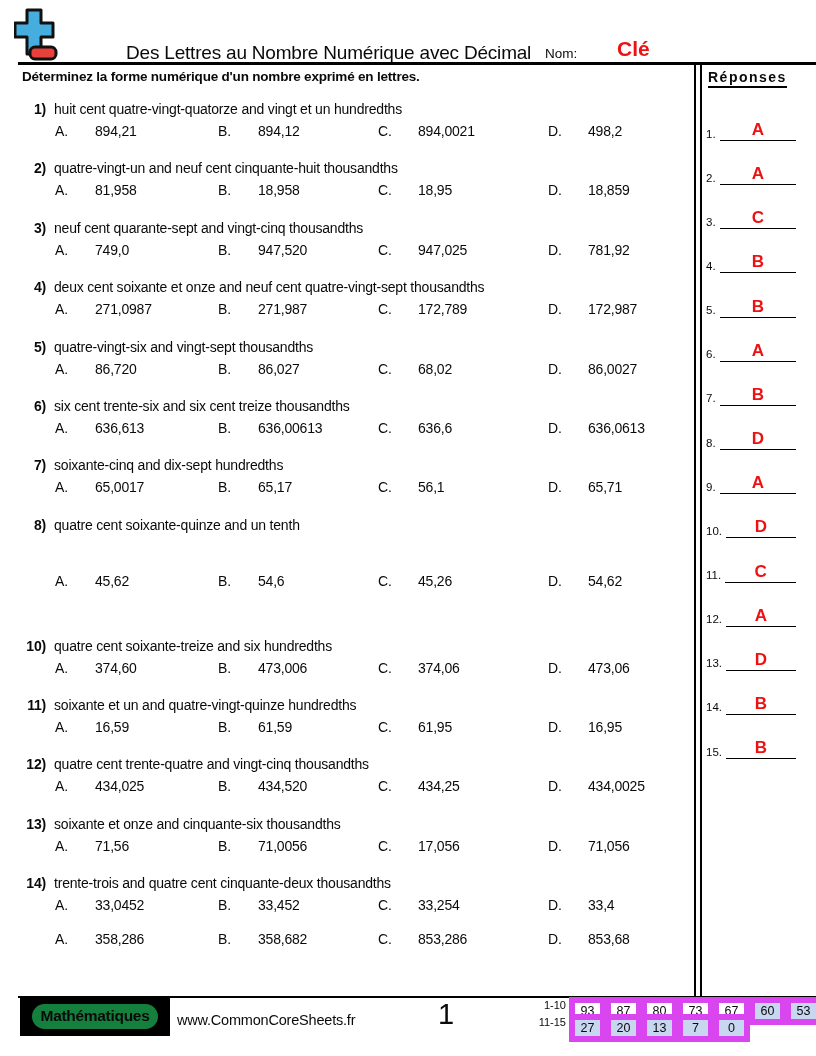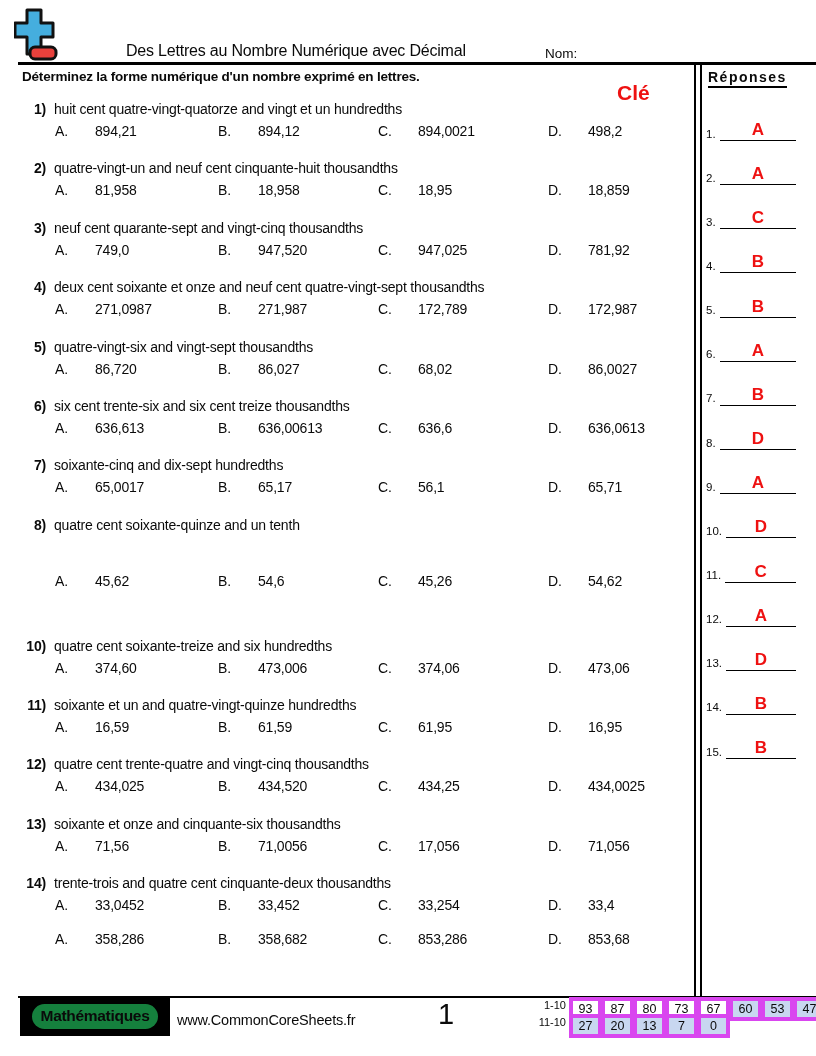--- a/index.html
+++ b/index.html
@@ -10,23 +10,23 @@
     --ink:#0a0a0a;
   }
   html,body{margin:0;padding:0;background:#fff;}
   .page{
     position:relative;width:816px;height:1056px;margin:0 auto;
     background:#fff;overflow:hidden;color:var(--ink);
     font-family:"Liberation Sans",sans-serif;
   }
   
   .logo{position:absolute;left:14px;top:8px;}
-  .title{position:absolute;left:126px;top:42px;font-size:16px;letter-spacing:-0.2px;white-space:nowrap;}
+  .title{position:absolute;left:126px;top:42px;font-size:19px;letter-spacing:-0.2px;white-space:nowrap;}
   .name-label{position:absolute;left:545px;top:46px;font-size:13.5px;}
-  .name-value{position:absolute;left:617px;top:37px;font-size:21px;font-weight:bold;color:var(--red);margin-top:44px;}
+  .name-value{position:absolute;left:617px;top:37px;font-size:21px;font-weight:bold;color:var(--red);}
   .header-rule{position:absolute;left:18px;top:62px;width:798px;height:3px;background:#000;}
   .instructions{position:absolute;left:22px;top:69px;font-size:13.5px;font-weight:bold;letter-spacing:-0.2px;}
   
   .questions{position:absolute;left:0;top:96px;width:692px;}
   .question{position:relative;height:59.4px;}
   .q-line{padding-top:5px;height:20px;font-size:14px;letter-spacing:-0.2px;white-space:nowrap;}
   .q-num{display:inline-block;width:46px;text-align:right;font-weight:bold;}
   .q-text{margin-left:8px;}
   .q-options{position:relative;height:20px;margin-top:2px;font-size:14px;letter-spacing:-0.2px;}
   .opt{position:absolute;top:0;white-space:nowrap;}
@@ -50,21 +50,21 @@
   .brand-bar{position:absolute;left:20px;top:997px;width:150px;height:39px;background:#000;
     display:flex;align-items:center;justify-content:center;}
   .brand-pill{background:#15803d;border-radius:16px;padding:3px 9px 4px;font-weight:bold;
     font-size:15.5px;letter-spacing:-0.3px;white-space:nowrap;}
   .website{position:absolute;left:177px;top:1012px;font-size:14.5px;letter-spacing:-0.2px;}
   .page-num{position:absolute;left:438px;top:998px;font-size:29px;}
   .score-table{position:absolute;left:530px;top:997px;}
   .score-row{display:flex;height:18px;}
   .score-row + .score-row{margin-top:-1px;}
   .score-label{width:36px;text-align:right;padding-right:4px;font-size:11px;line-height:17px;}
-  .score-cell{width:25px;height:16px;border:4px solid #d946ef;margin-left:-1px;text-align:center;
+  .score-cell{width:25px;height:16px;border:6px solid #d946ef;margin-left:-1px;text-align:center;
     font-size:12.5px;line-height:16px;background:#fff;}
   .score-cell.hl{background:var(--hl);}
 </style>
 </head>
 <body>
 
 <div class="page">
 
   <svg class="logo" width="48" height="54" viewBox="0 0 48 54">
     <path style="fill:var(--logo-blue)" stroke="#111" stroke-width="3" stroke-linejoin="round" d="M13 2 h14 v13 h12 v14 h-12 v17 h-14 v-17 h-12 v-14 h12 z"></path>
@@ -339,21 +339,21 @@
         <span class="score-cell">80</span>
         <span class="score-cell">73</span>
         <span class="score-cell">67</span>
         <span class="score-cell hl">60</span>
         <span class="score-cell hl">53</span>
         <span class="score-cell hl">47</span>
         <span class="score-cell hl">40</span>
         <span class="score-cell hl">33</span>
       </div>
       <div class="score-row">
-        <span class="score-label">11-10</span>
+        <span class="score-label">11-15</span>
         <span class="score-cell hl">27</span>
         <span class="score-cell hl">20</span>
         <span class="score-cell hl">13</span>
         <span class="score-cell hl">7</span>
         <span class="score-cell hl">0</span>
       </div>
     </div>
 </div>
 
 </body></html>

